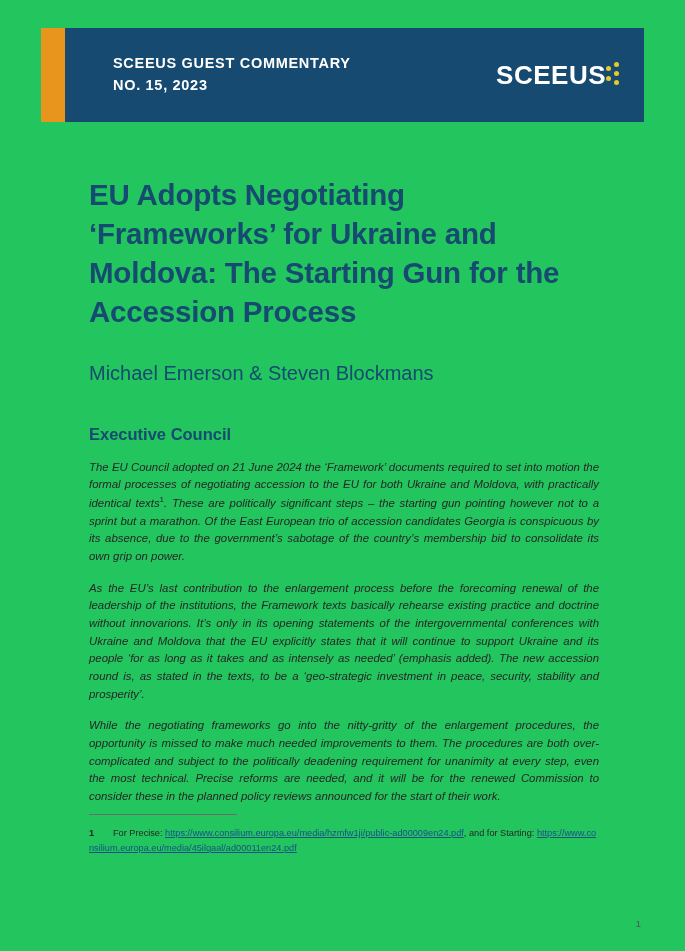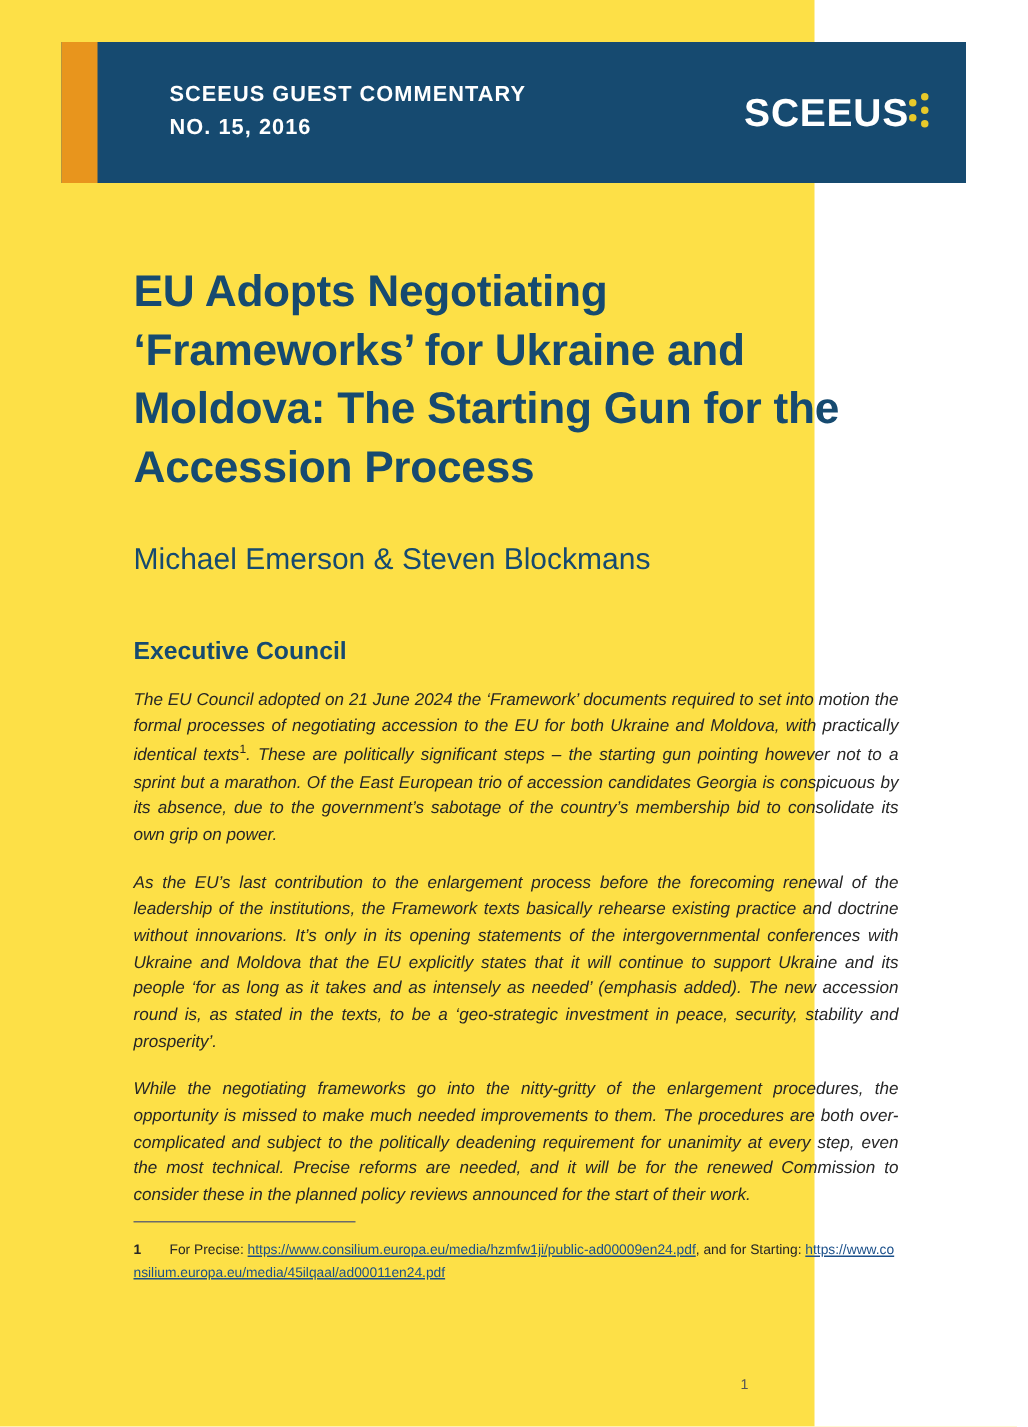--- a/index.html
+++ b/index.html
@@ -9,23 +9,23 @@
   }
   body {
     width: 685px;
     height: 951px;
     position: relative;
     font-family: "Liberation Sans", sans-serif;
     overflow: hidden;
   }
   .page {
     position: relative;
-    width: 543px;
+    width: 685px;
     height: 951px;
-    background: #fde047;
+    background: #22c55e;
   }
 
   
   .header {
     position: absolute;
     left: 41px;
     top: 28px;
     width: 603px;
     height: 94px;
     background: #164a70;
@@ -178,21 +178,21 @@
 </head>
 <body>
 
 <div class="page">
 
   <div class="header">
     <div class="header-accent"></div>
     <div class="header-inner">
       <div class="header-titles">
         <div class="header-line1">SCEEUS GUEST COMMENTARY</div>
-        <div class="header-line2">NO. 15, 2016</div>
+        <div class="header-line2">NO. 15, 2023</div>
       </div>
       <div class="logo-block">
         <span class="logo-word">SCEEUS</span>
         <span class="logo-dots">
           <span></span>
             <span></span>
             <span></span>
             <span></span>
             <span></span>
         </span>

